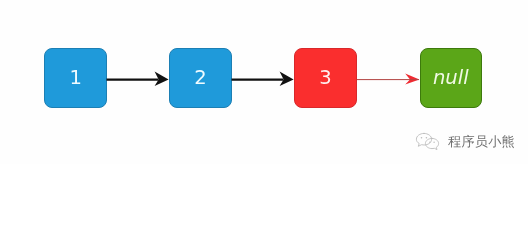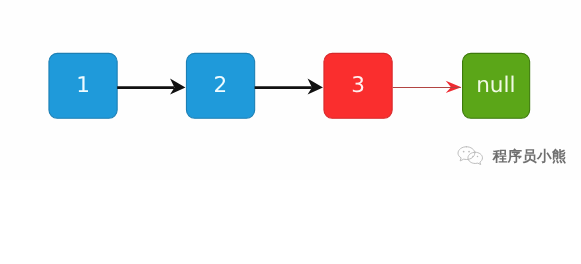--- a/index.html
+++ b/index.html
@@ -18,41 +18,41 @@
   #node-1{left:44.3px;top:47.5px;width:62.7px;height:60px;}
   #node-2{left:169.2px;top:47.5px;width:62.5px;height:60px;}
   #node-3{left:294.2px;top:47.5px;width:62.6px;height:60px;}
   #node-4{left:419.6px;top:47.5px;width:62.3px;height:60px;}
 
   svg.edges{position:absolute;left:0;top:0;width:528px;height:164px;}
 
   .watermark{position:absolute;left:415px;top:132px;
              display:flex;align-items:center;}
   .wm-text{font-size:13.2px;color:#6f6f6f;letter-spacing:0.2px;
-           line-height:1;margin-left:7px;white-space:nowrap;font-weight:bold;}
+           line-height:1;margin-left:7px;white-space:nowrap;}
 </style>
 </head>
 <body>
 
 <div class="stage" style="background: rgb(254, 254, 254);">
 
   <div class="node" id="node-1" style="background: rgb(31, 154, 218); border-color: rgb(28, 127, 180); border-style: solid; border-width: 1px;">
     <span class="lbl" style="color: rgb(239, 251, 255);">1</span>
   </div>
 
   <div class="node" id="node-2" style="background: rgb(31, 154, 218); border-color: rgb(28, 127, 180); border-style: solid; border-width: 1px;">
     <span class="lbl" style="color: rgb(239, 251, 255);">2</span>
   </div>
 
   <div class="node" id="node-3" style="background: rgb(250, 46, 46); border-color: rgb(216, 40, 43); border-style: solid; border-width: 1px;">
     <span class="lbl" style="color: rgb(255, 240, 240);">3</span>
   </div>
 
   <div class="node" id="node-4" style="background: rgb(91, 166, 24); border-color: rgb(61, 122, 12); border-style: solid; border-width: 1px;">
-    <span class="lbl" style="color: rgb(240, 249, 228);">null</span>
+    <span class="lbl" style="color: rgb(240, 249, 228); font-style: italic;">null</span>
   </div>
 
   <svg class="edges" viewBox="0 0 528 164">
     <g>
       <line x1="106.5" y1="79.6" x2="158.5" y2="79.6" stroke-width="2.4" stroke="#111111"></line>
       <path d="M168.6 79.6 L154.6 71.4 L158.6 79.6 L154.6 86.0 Z" fill="#111111"></path>
     </g>
     <g>
       <line x1="231.5" y1="79.6" x2="283.5" y2="79.6" stroke-width="2.4" stroke="#111111"></line>
       <path d="M293.6 79.6 L279.6 71.4 L283.6 79.6 L279.6 86.0 Z" fill="#111111"></path>

